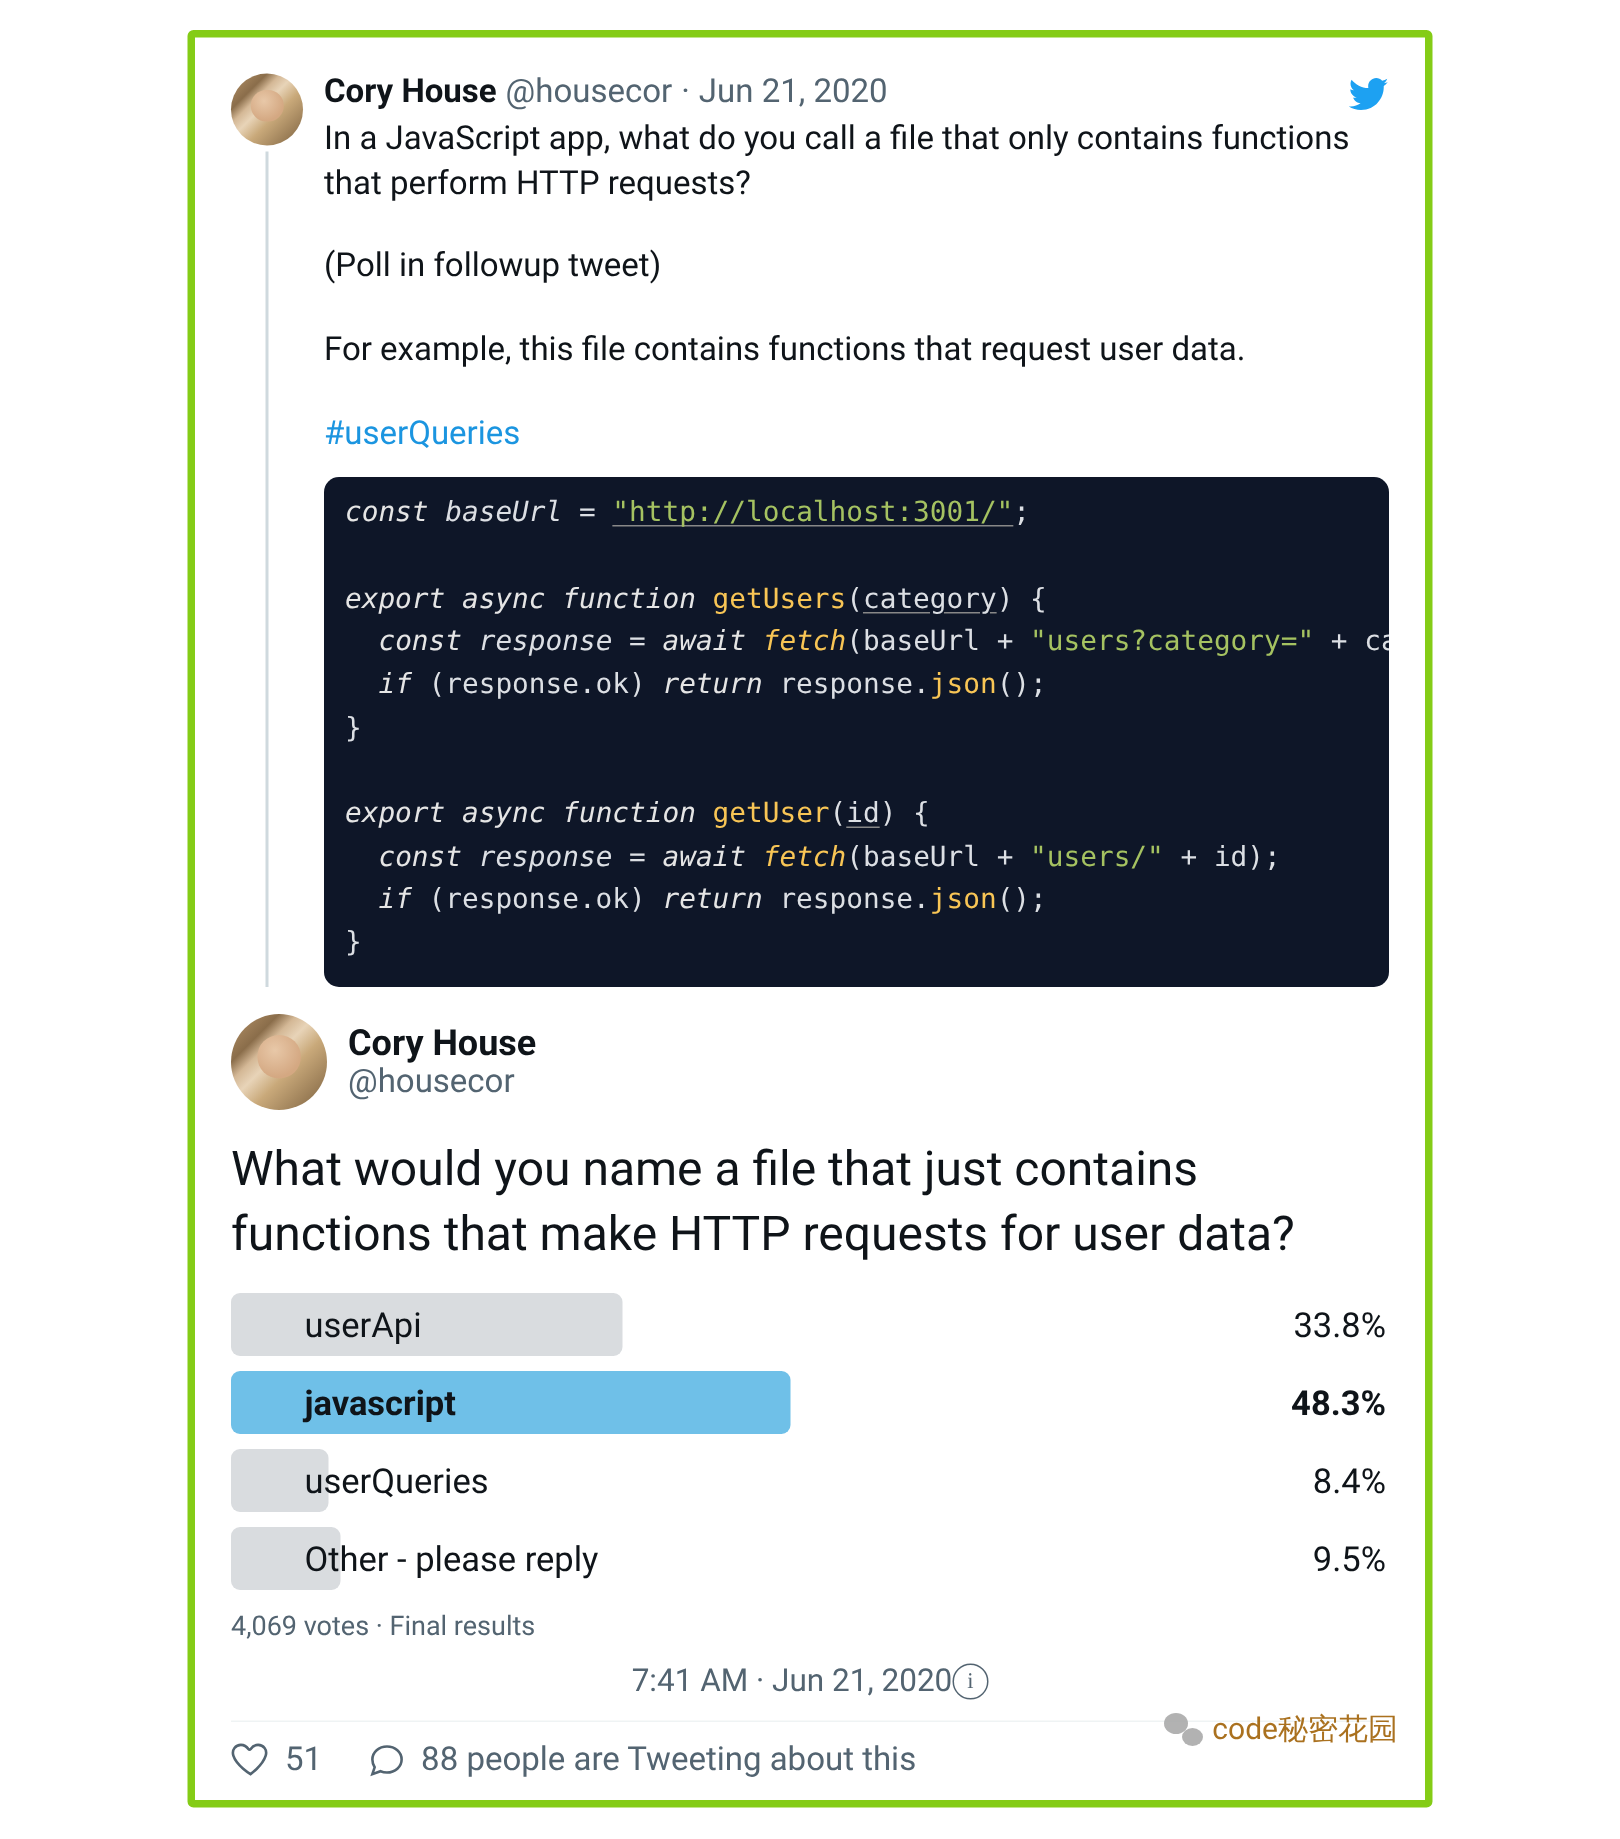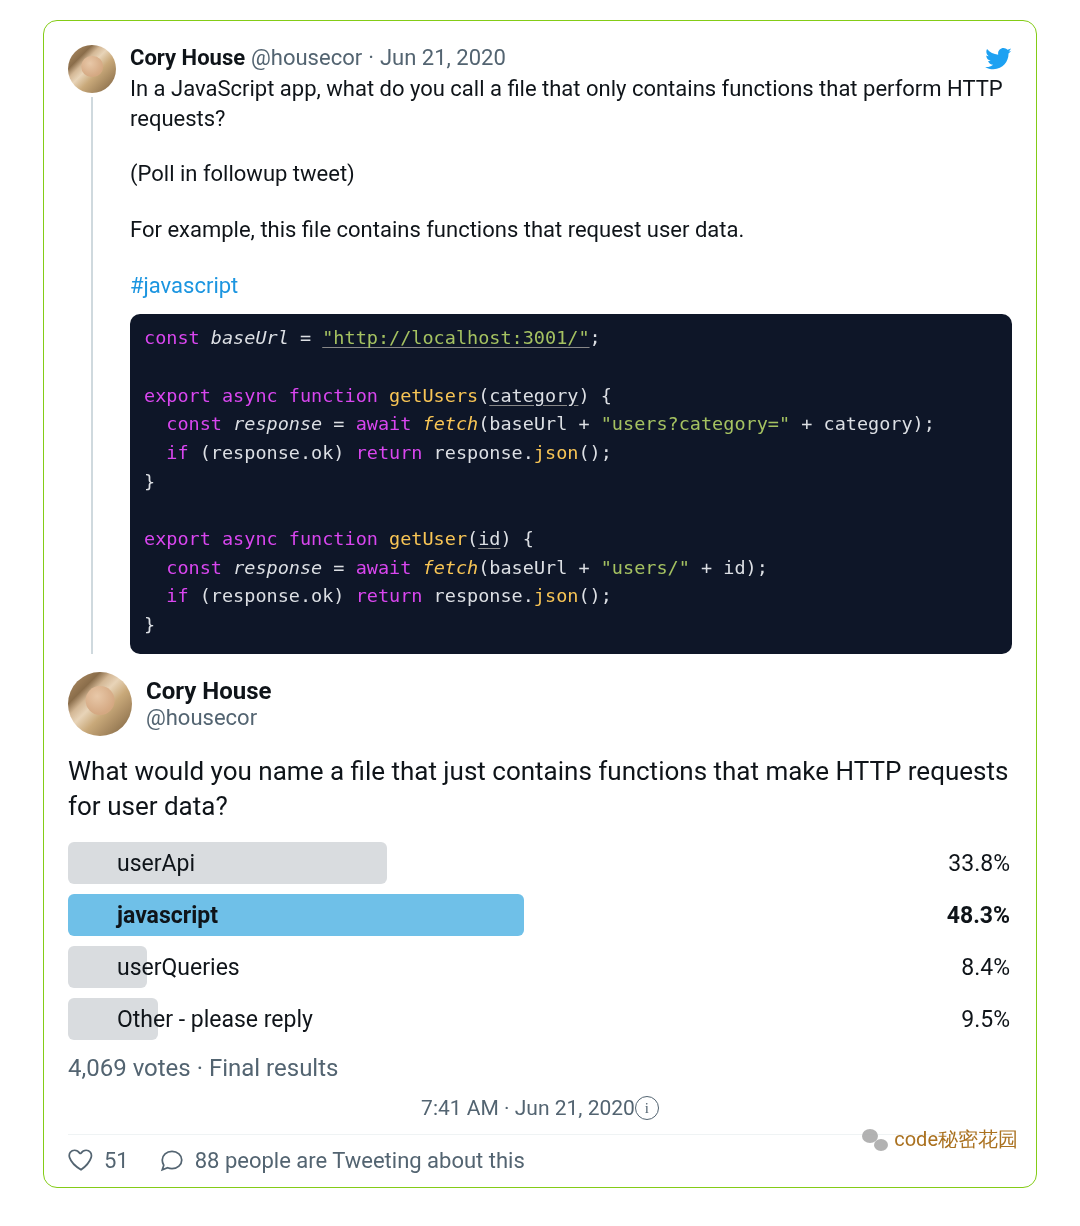--- a/index.html
+++ b/index.html
@@ -4,23 +4,23 @@
 <style>
   * { box-sizing: border-box; margin: 0; padding: 0; }
   body {
     font-family: -apple-system, BlinkMacSystemFont, "Segoe UI", Roboto, Helvetica, Arial, sans-serif;
     background: #fff;
     padding: 20px;
     display: flex;
     justify-content: center;
   }
   .card {
-    width: 994px;
-    border: 1px solid #84cc16;
-    border-radius: 14px;
+    width: 830px;
+    border: 5px solid #84cc16;
+    border-radius: 4px;
     padding: 24px 24px 8px;
     position: relative;
     background: #fff;
   }
   .twitter-logo {
     position: absolute;
     top: 24px;
     right: 24px;
     color: #1da1f2;
   }
@@ -77,21 +77,21 @@
     background: #0e1628;
     border-radius: 10px;
     padding: 10px 14px 14px;
     font-family: "SF Mono", Menlo, Monaco, Consolas, monospace;
     font-size: 18.5px;
     line-height: 1.55;
     color: #dcdfe4;
     overflow-x: auto;
     margin-top: 14px;
   }
-  .code-box .kw { color: #d946ef; }
+  .code-box .kw { color: #e5e5e5; font-style: italic; }
   .code-box .fn { color: #f8c555; }
   .code-box .str { color: #a5c261; }
   .code-box .ident { font-style: italic; }
   .code-box .under { text-decoration: underline; text-decoration-color: #888; text-underline-offset: 3px; }
   .reply-tweet { margin-top: 10px; }
   .reply-header { display: flex; gap: 14px; align-items: center; margin-bottom: 18px; }
   .avatar-large {
     width: 64px;
     height: 64px;
     border-radius: 50%;
@@ -106,21 +106,21 @@
     top: 22%;
     left: 50%;
     transform: translateX(-50%);
     width: 45%;
     height: 45%;
     border-radius: 50%;
     background: radial-gradient(circle at 40% 35%, #e8c8a8 0%, #d4a882 70%);
   }
   .reply-author-name { font-weight: 700; font-size: 24px; color: #0f1419; }
   .reply-author-handle { color: #536471; font-size: 22px; }
-  .reply-text { font-size: 26px; color: #0f1419; line-height: 1.35; margin-bottom: 18px; }
+  .reply-text { font-size: 32px; color: #0f1419; line-height: 1.35; margin-bottom: 18px; }
   .poll { margin-bottom: 14px; }
   .poll-row {
     display: flex;
     align-items: center;
     margin-bottom: 10px;
     height: 42px;
     position: relative;
     padding-left: 35px;
   }
   .poll-bar {
@@ -140,21 +140,21 @@
   .poll-row.winner .poll-label { font-weight: 700; }
   .poll-pct {
     margin-left: auto;
     font-size: 23px;
     color: #0f1419;
     position: relative;
     z-index: 1;
     padding-right: 2px;
   }
   .poll-row.winner .poll-pct { font-weight: 700; }
-  .poll-meta { color: #536471; font-size: 24px; margin-bottom: 14px; }
+  .poll-meta { color: #536471; font-size: 18px; margin-bottom: 14px; }
   .timestamp-row {
     color: #536471;
     font-size: 21px;
     display: flex;
     align-items: center;
     justify-content: center;
     padding-bottom: 14px;
     border-bottom: 1px solid #eff3f4;
     margin-bottom: 12px;
   }
@@ -230,21 +230,21 @@
       <div class="author-row">
         <span class="author-name">Cory House</span>
         <span class="author-handle">@housecor</span>
         <span class="dot">·</span>
         <span class="tweet-date">Jun 21, 2020</span>
       </div>
       <div class="tweet-text">
         <p class="tweet-para">In a JavaScript app, what do you call a file that only contains functions that perform HTTP requests?</p>
         <p class="tweet-para">(Poll in followup tweet)</p>
         <p class="tweet-para">For example, this file contains functions that request user data.</p>
-        <p><a href="#" class="hashtag">#javascript</a></p>
+        <p><a href="#" class="hashtag">#userQueries</a></p>
       </div>
       <div class="code-box">
 <pre style="margin:0;white-space:pre;"><span class="kw">const</span> <span class="ident">baseUrl</span> = <span class="str under">"http://localhost:3001/"</span>;
 
 <span class="kw">export</span> <span class="kw">async</span> <span class="kw">function</span> <span class="fn">getUsers</span>(<span class="under">category</span>) {
   <span class="kw">const</span> <span class="ident">response</span> = <span class="kw">await</span> <span class="fn ident">fetch</span>(baseUrl + <span class="str">"users?category="</span> + category);
   <span class="kw">if</span> (response.ok) <span class="kw">return</span> response.<span class="fn">json</span>();
 }
 
 <span class="kw">export</span> <span class="kw">async</span> <span class="kw">function</span> <span class="fn">getUser</span>(<span class="under">id</span>) {

